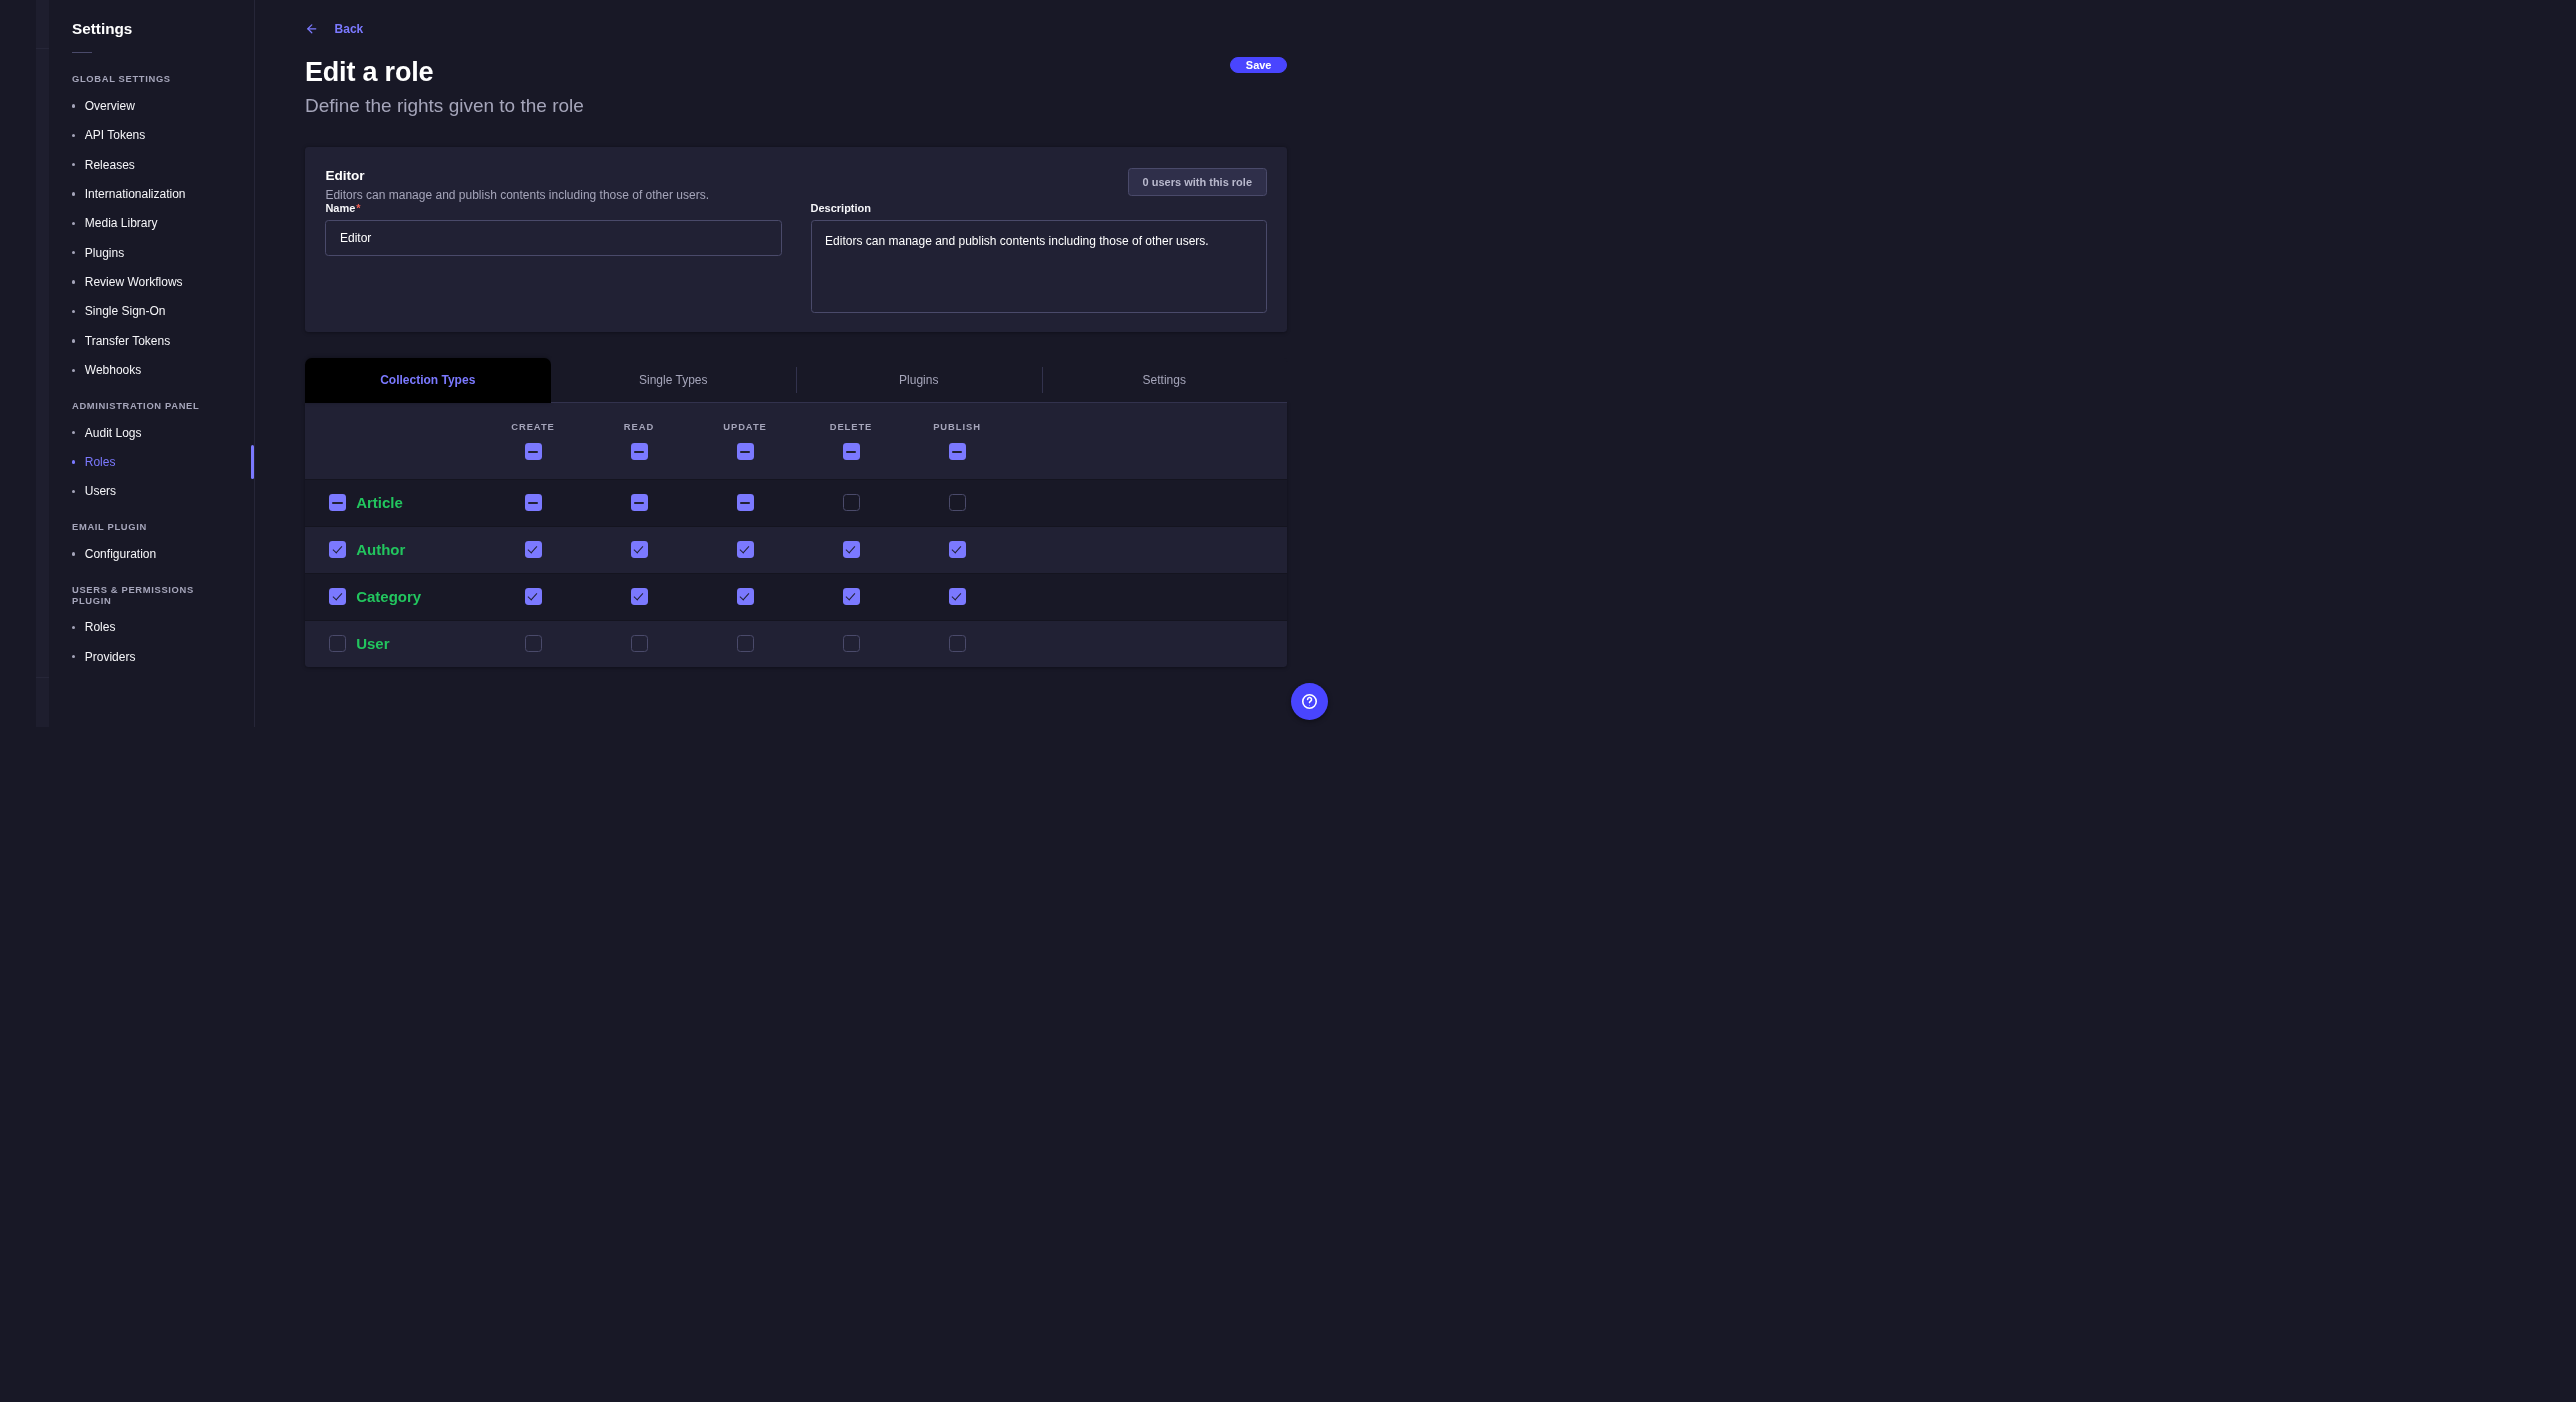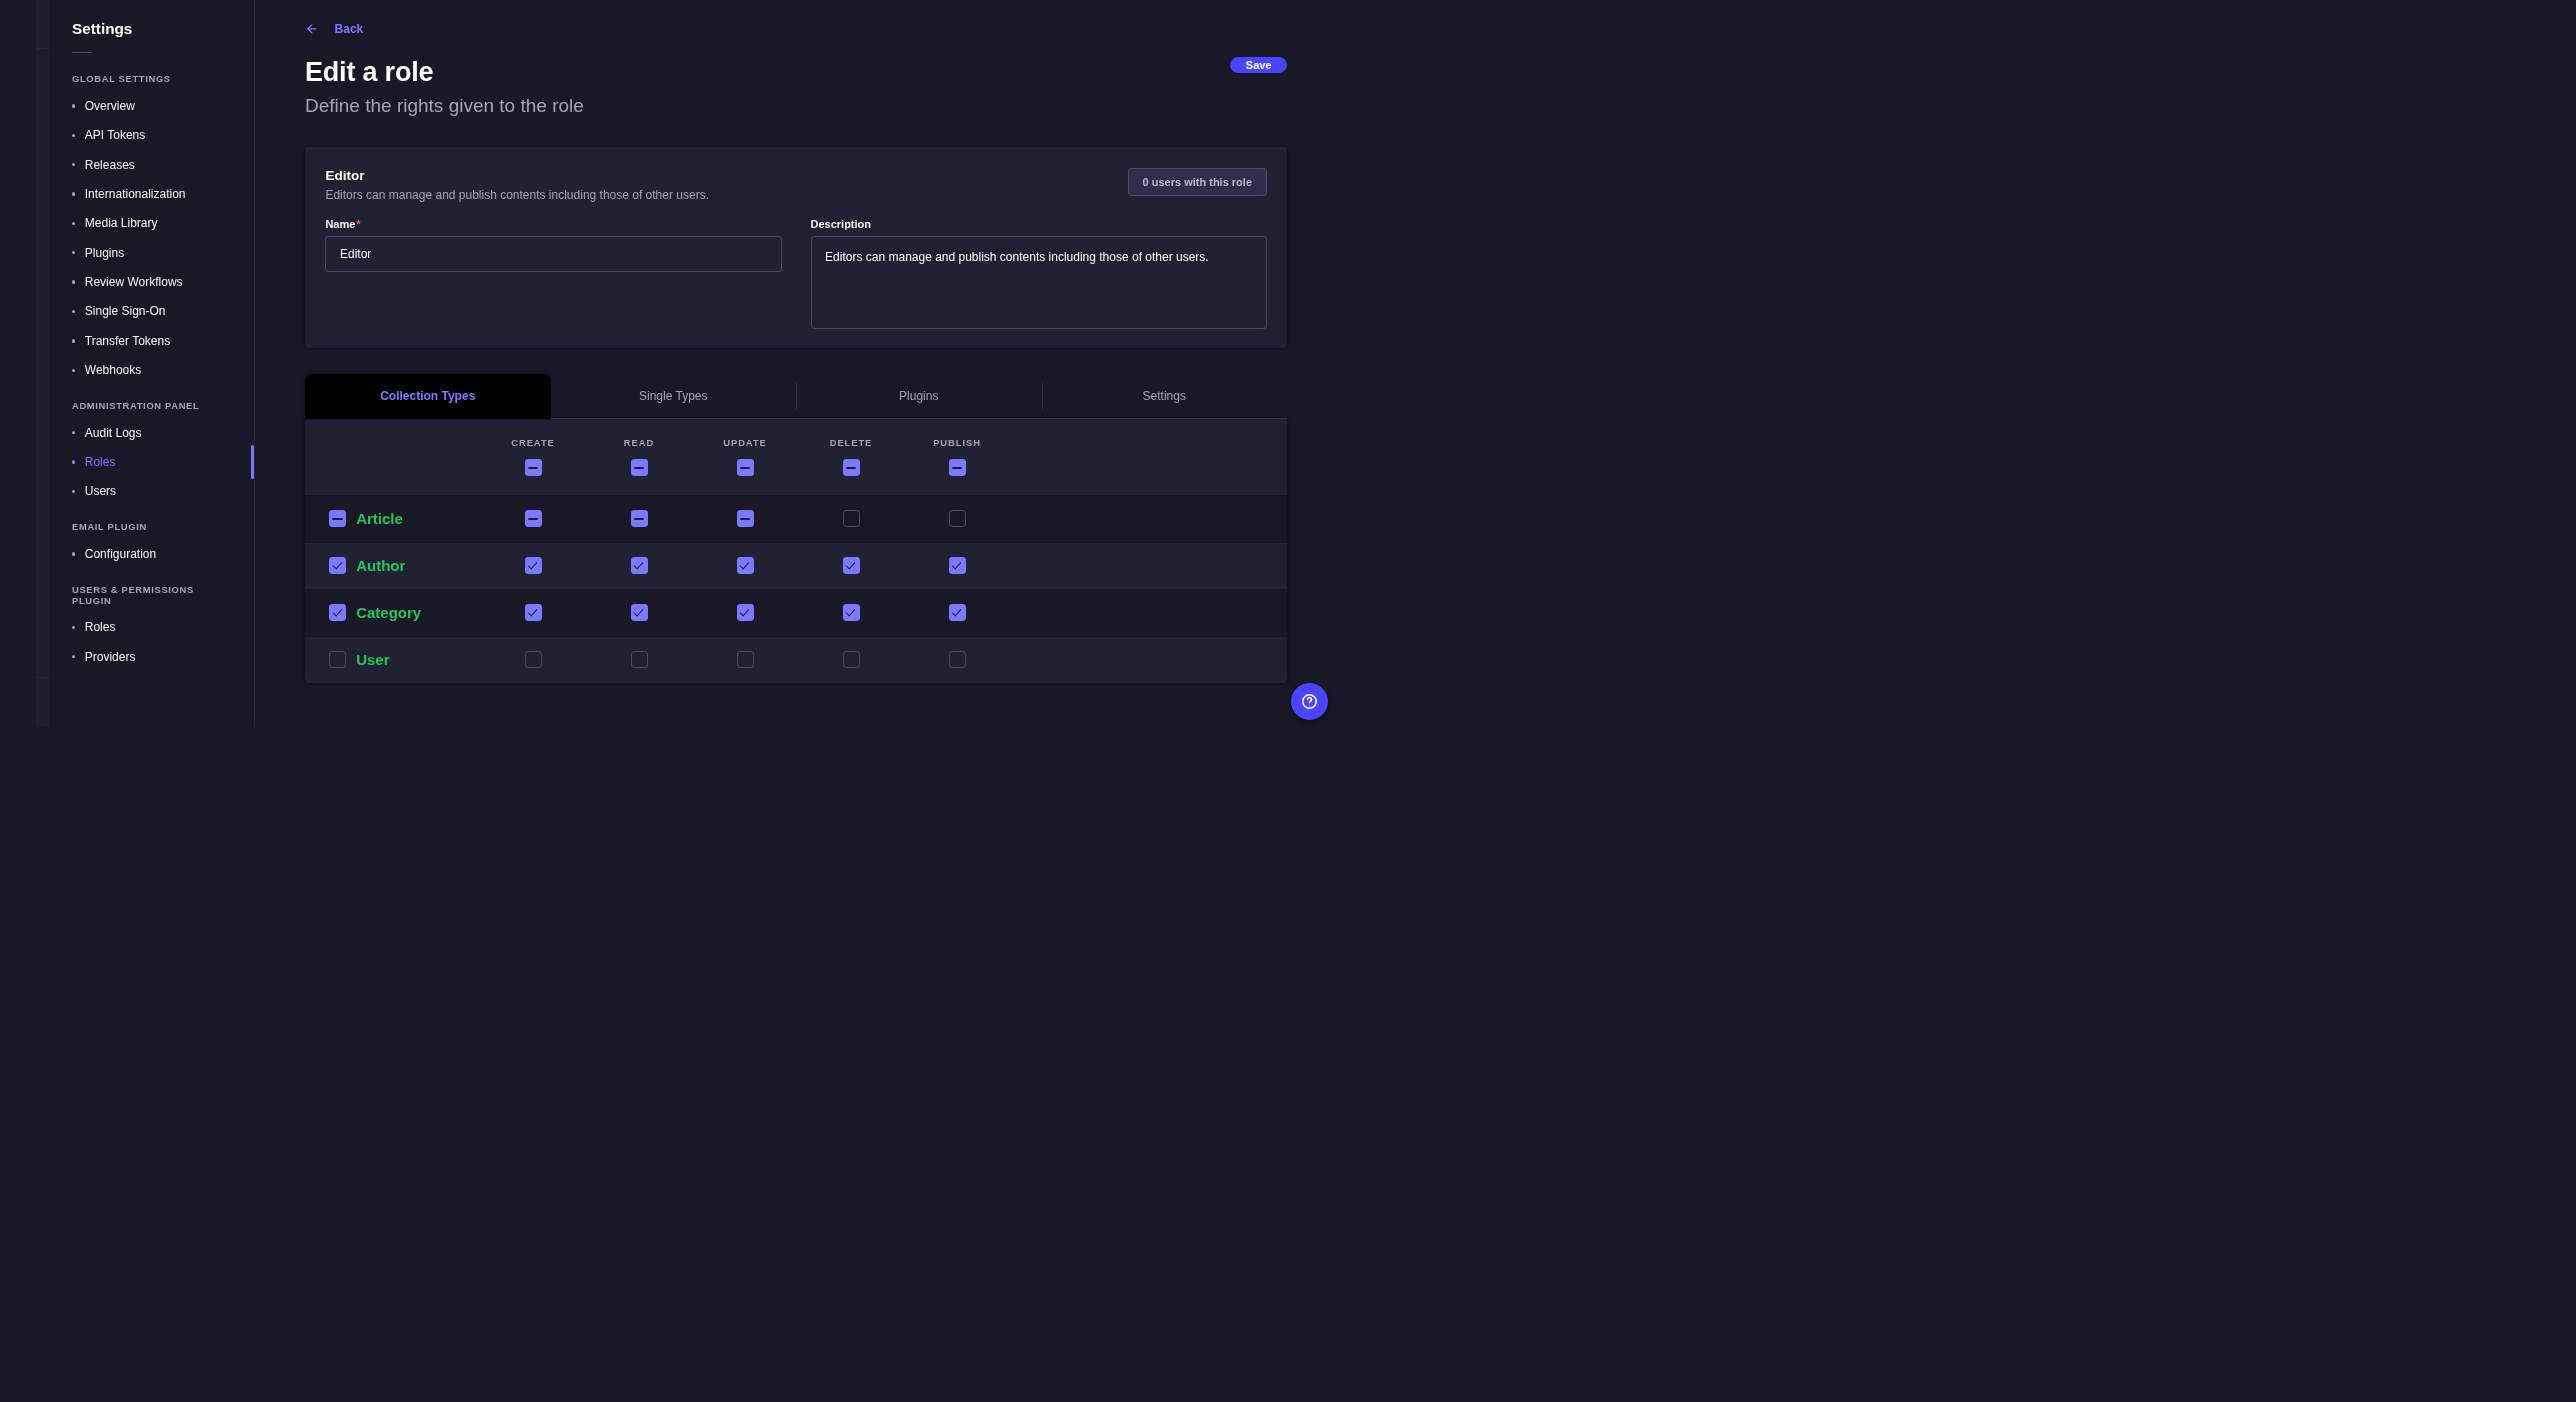--- a/index.html
+++ b/index.html
@@ -55,21 +55,21 @@
     padding:0 14.5px; height:16px; border-radius:12px; cursor:pointer; font-family:inherit; }
 
   
   .card { margin-top:30px; background:#212134; border-radius:3.4px; box-shadow:0 0.9px 3.4px rgba(3,3,5,.35);
     padding:21px 20.4px 19.6px; }
   .card-head { display:flex; justify-content:space-between; align-items:flex-start; }
   .card-title { font-size:13.6px; font-weight:700; color:#ffffff; }
   .card-sub { font-size:12px; color:#a5a5ba; margin-top:4.3px; }
   .users-btn { background:#2f2f4a; border:0.9px solid #4a4a6a; color:#b9b9cd; font-size:11px; font-weight:600;
     padding:0 13.6px; height:28px; border-radius:3.4px; cursor:pointer; font-family:inherit; }
-  .fields { display:flex; gap:29px; margin-top:16px; }
+  .fields { display:flex; gap:29px; }
   .field { flex:1; min-width:0; }
   .flabel { font-size:11px; font-weight:600; color:#f6f6f9; margin-bottom:6px; }
   .req { color:#ee5e52; margin-left:0.9px; }
   .txt { width:100%; background:#212134; border:0.9px solid #4a4a6a; border-radius:3.4px;
     color:#ffffff; font-size:12px; font-family:inherit; outline:none; }
   input.txt { height:36px; padding:0 13.6px; }
   textarea.txt { height:93px; padding:11px 13.6px; resize:none; line-height:1.5; display:block; }
 
   
   .tabs-wrap { margin-top:25.6px; }

